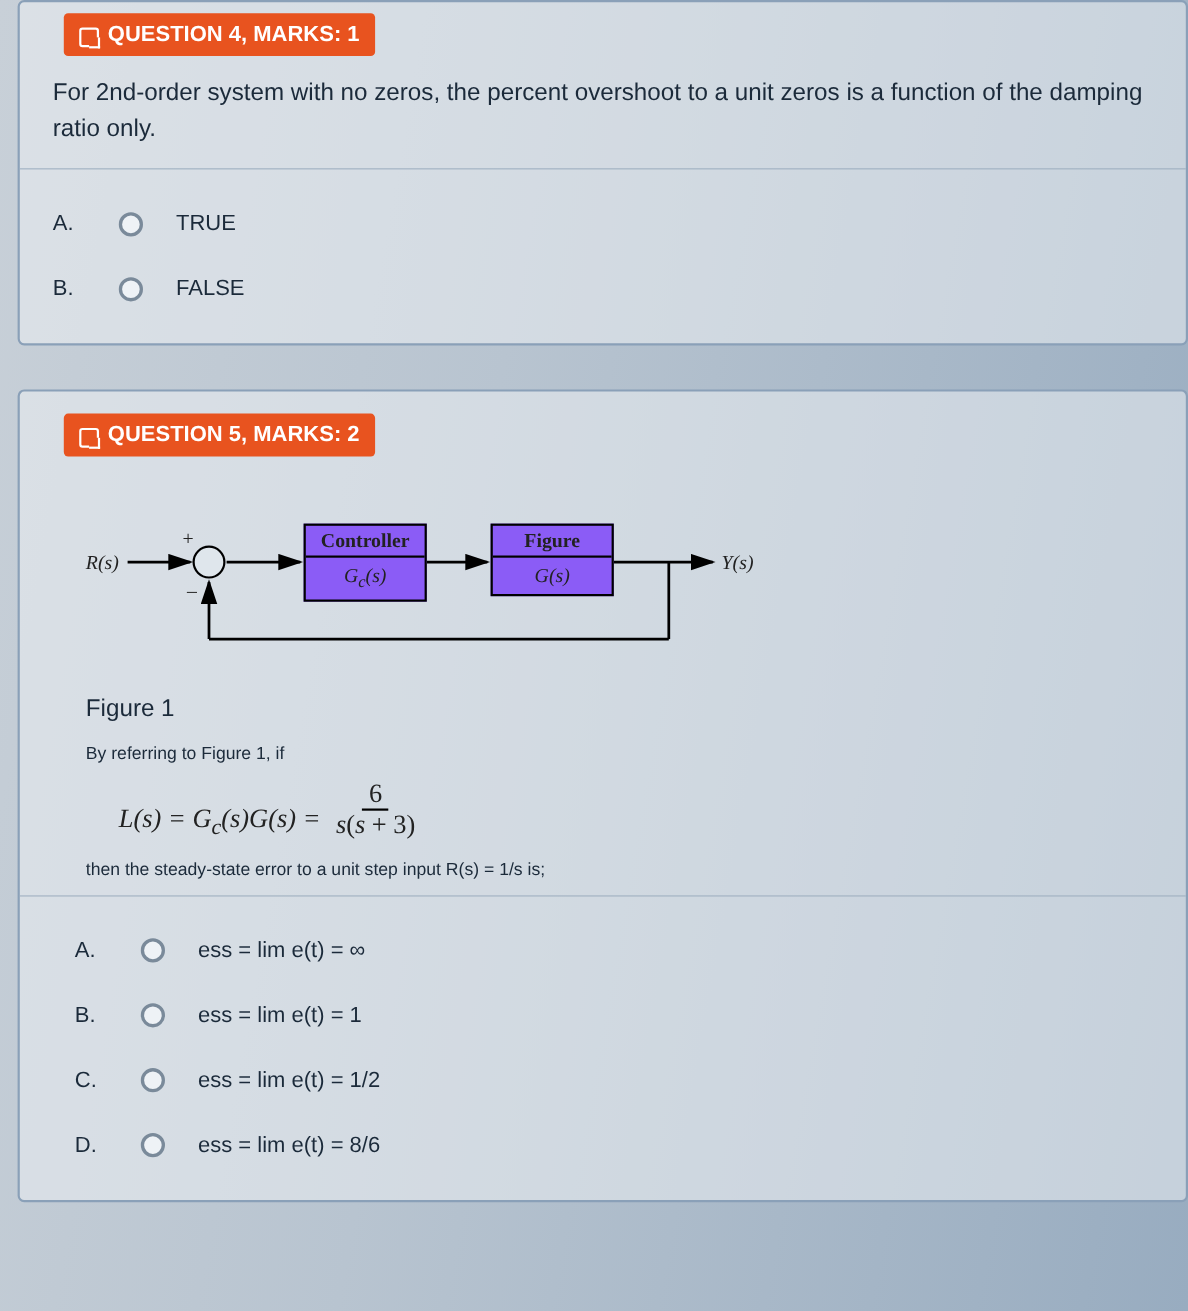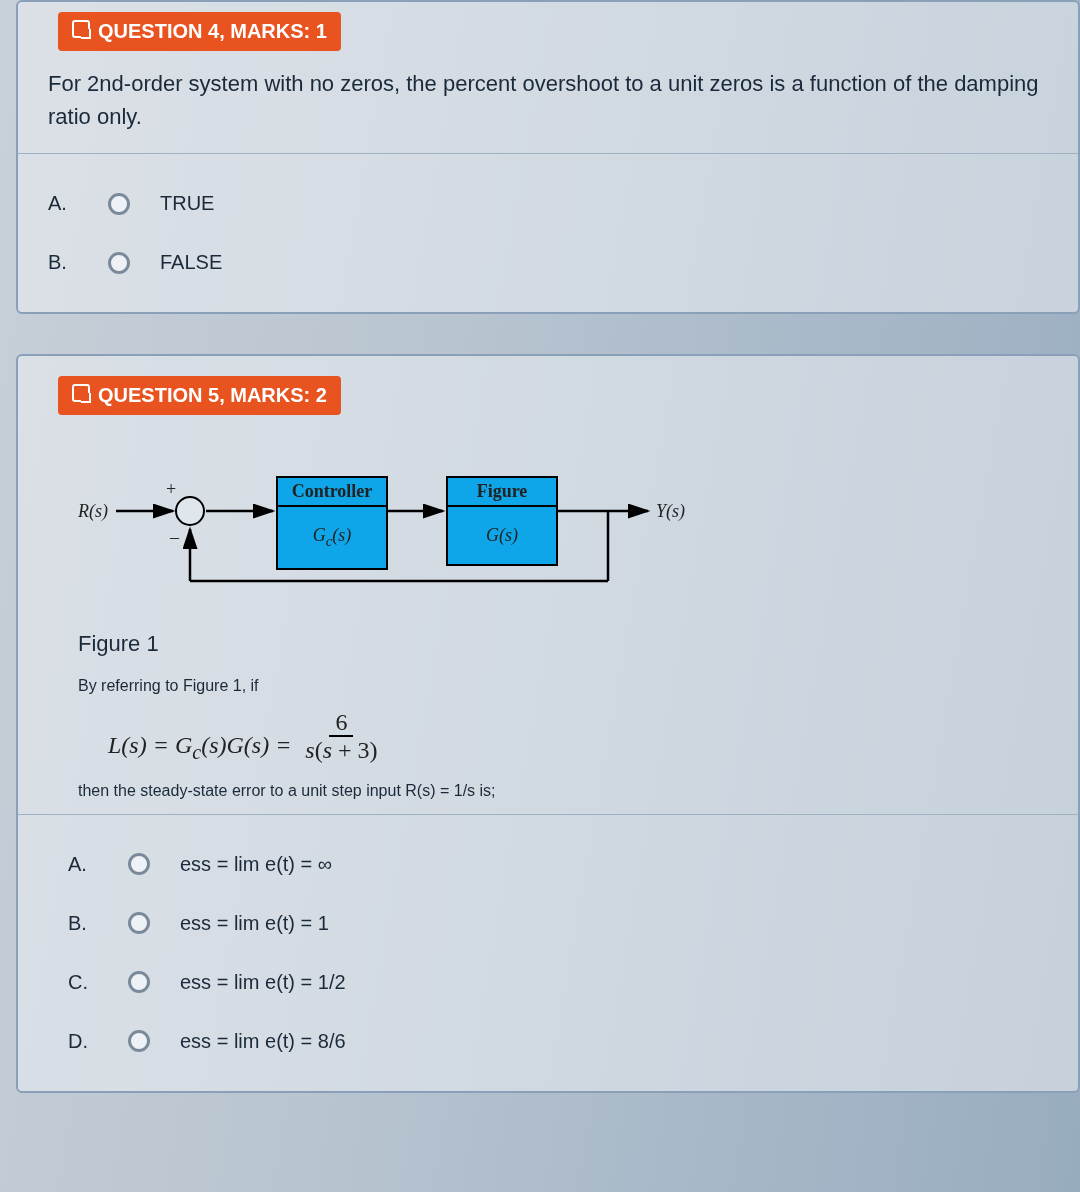--- a/index.html
+++ b/index.html
@@ -16,21 +16,21 @@
     background: rgba(235,238,242,0.55);
     border: 2px solid #8aa0b8;
     margin: 0 0 40px 16px;
     border-radius: 6px;
     padding-bottom: 20px;
   }
   .q4 { margin-top: 0; padding-top: 10px; }
   .q5 { margin-top: 40px; padding-top: 20px; }
   .badge {
     display: inline-flex;
-    align-items: flex-start;
+    align-items: flex-end;
     gap: 8px;
     background: #e8531f;
     color: #fff;
     font-weight: 600;
     font-size: 20px;
     padding: 8px 14px;
     border-radius: 4px;
     margin: 0 0 16px 40px;
   }
   .badge-icon {
@@ -82,32 +82,32 @@
   .diagram {
     position: relative;
     width: 620px;
     height: 180px;
     font-family: "Times New Roman", serif;
   }
   .dlabel { position:absolute; font-size:18px; font-style:italic; }
   .block {
     position:absolute;
     border:2.5px solid #000;
-    background:#0ea5e9;
+    background:#8b5cf6;
     text-align:center;
     font-size:18px;
   }
   .block .hdr {
     border-bottom:2.5px solid #000;
     font-weight:bold;
     font-style:normal;
     padding:3px 0;
     font-family:"Times New Roman",serif;
   }
-  .block .body { padding:18px 0; font-style:italic;border-radius:13px; }
+  .block .body { padding:6px 0; font-style:italic;border-radius:13px; }
   .summing {
     position:absolute;
     width:30px; height:30px;
     border:2.5px solid #000;
     border-radius:50%;
     background:#dfe6ec;
   }
   svg.wires { position:absolute; left:0; top:0; width:620px; height:180px; }
   .fig-caption {
     text-align:left;

